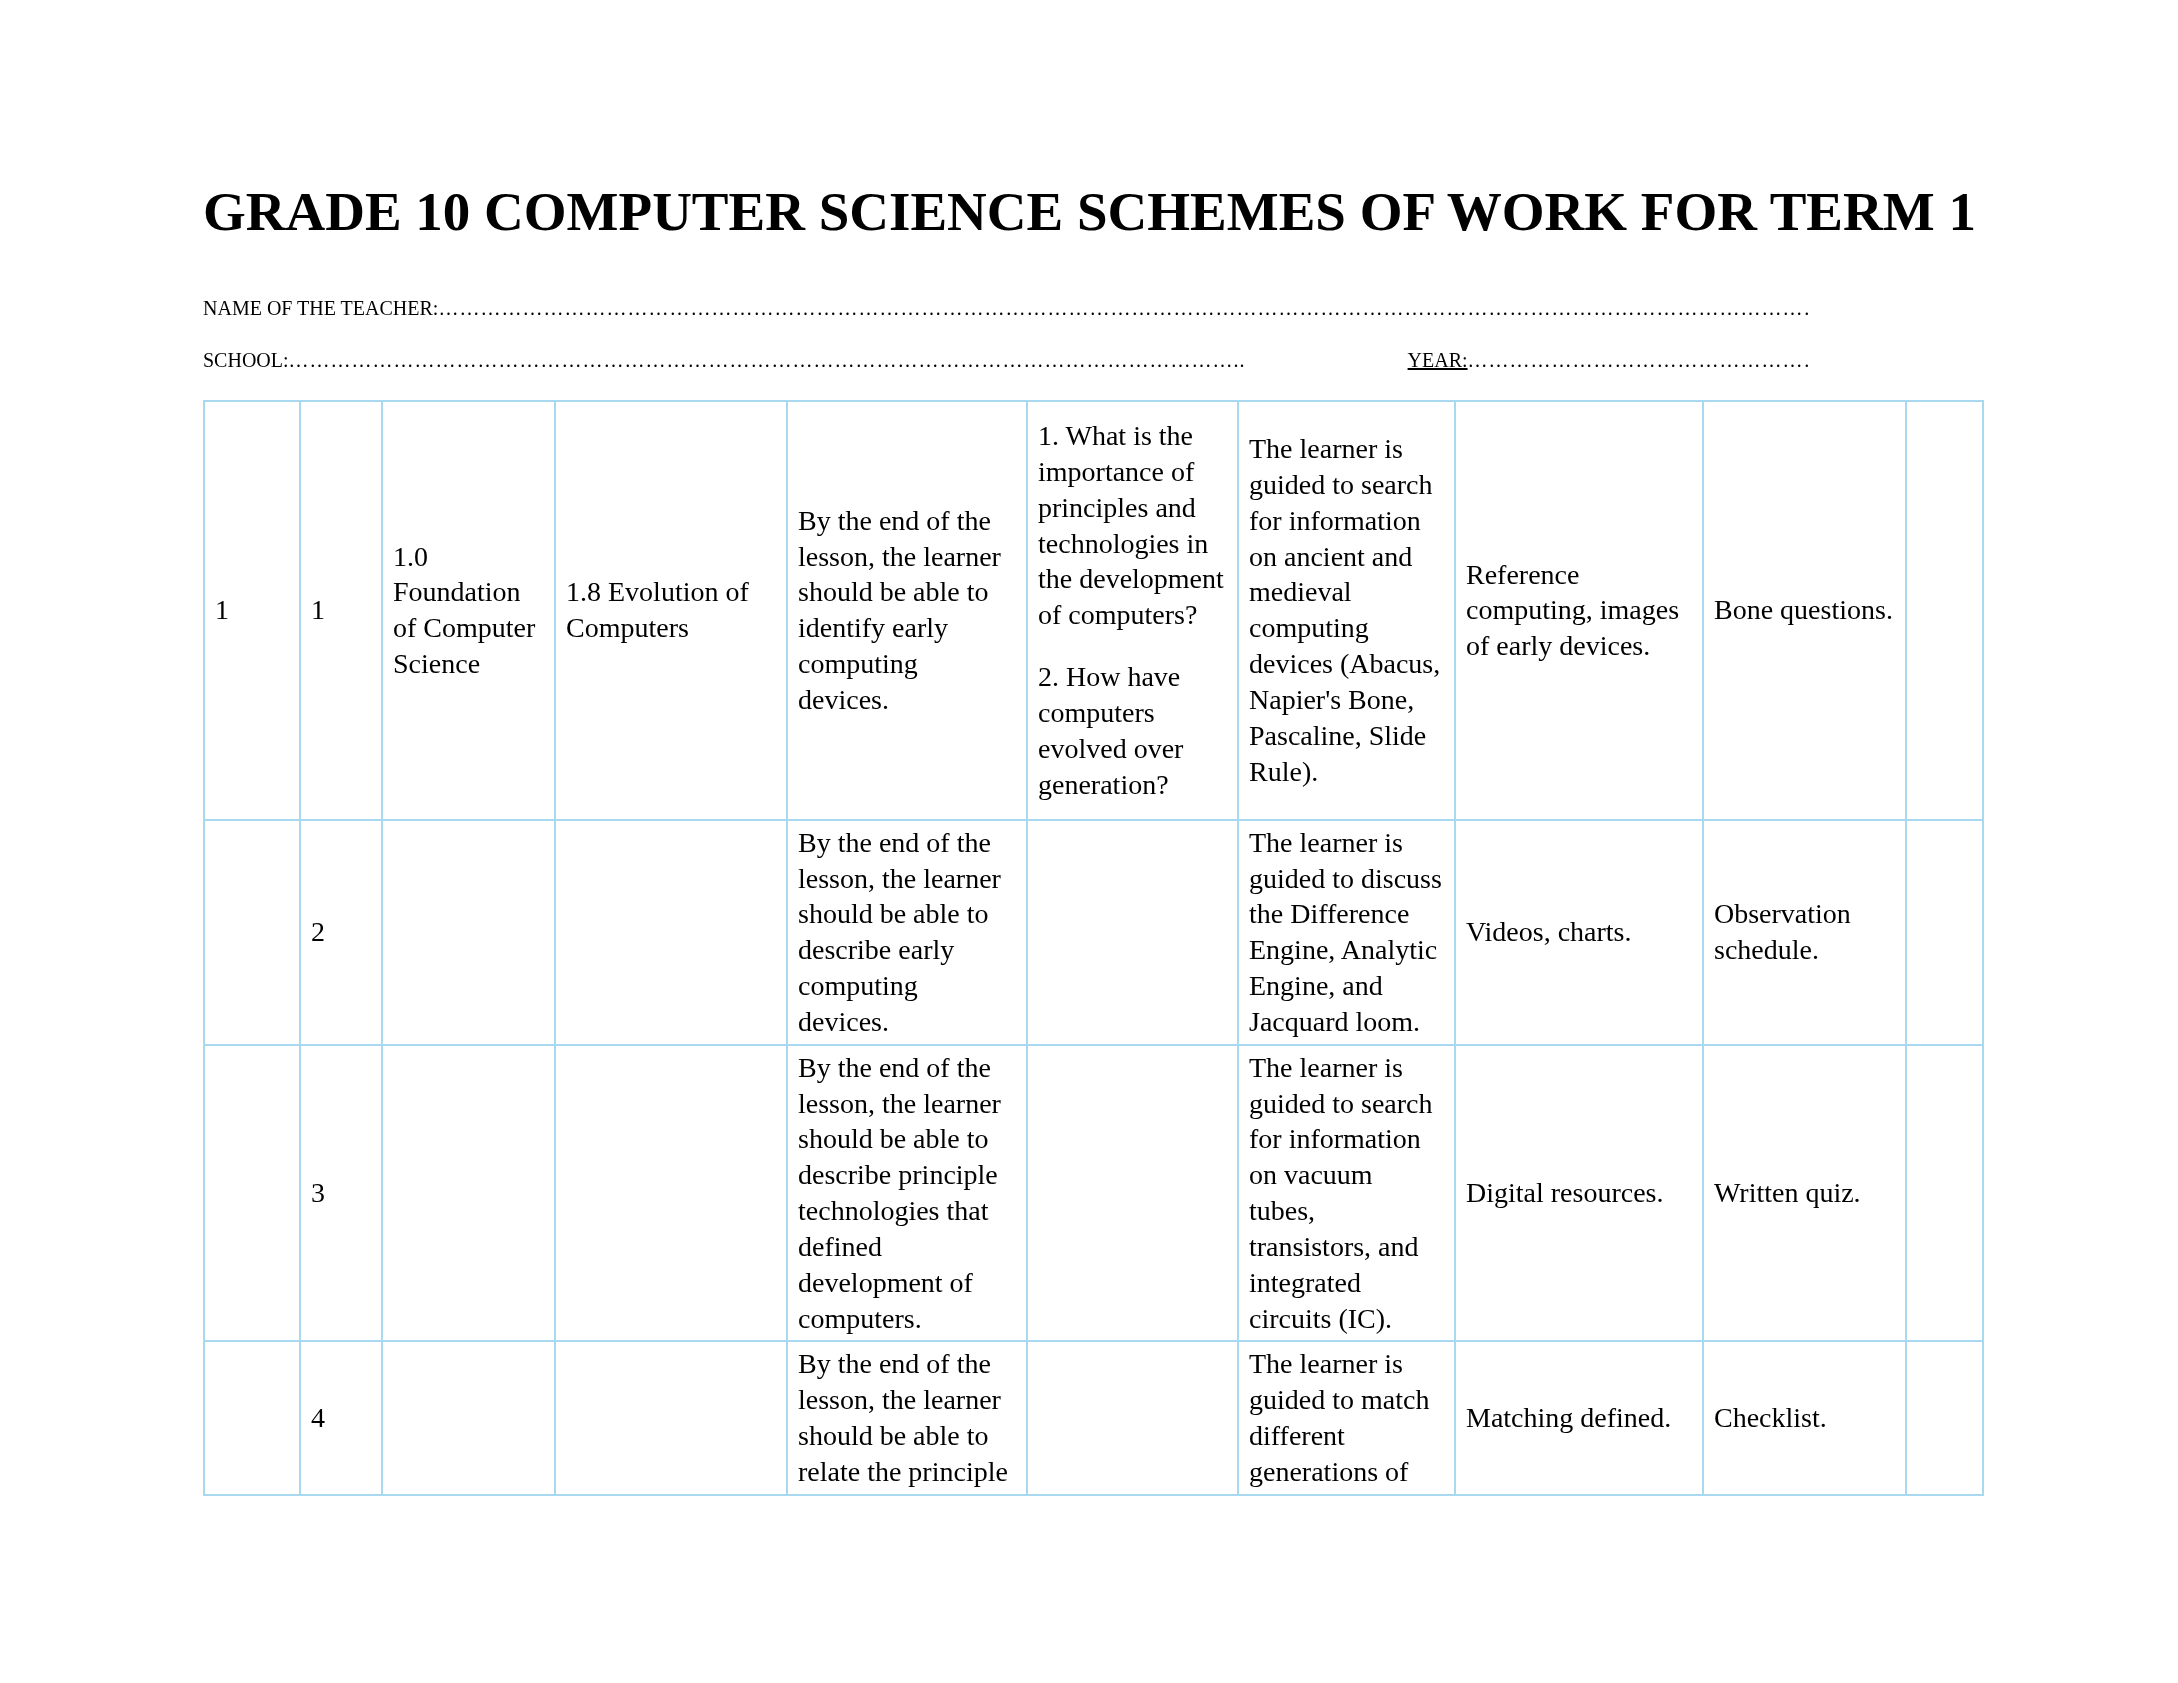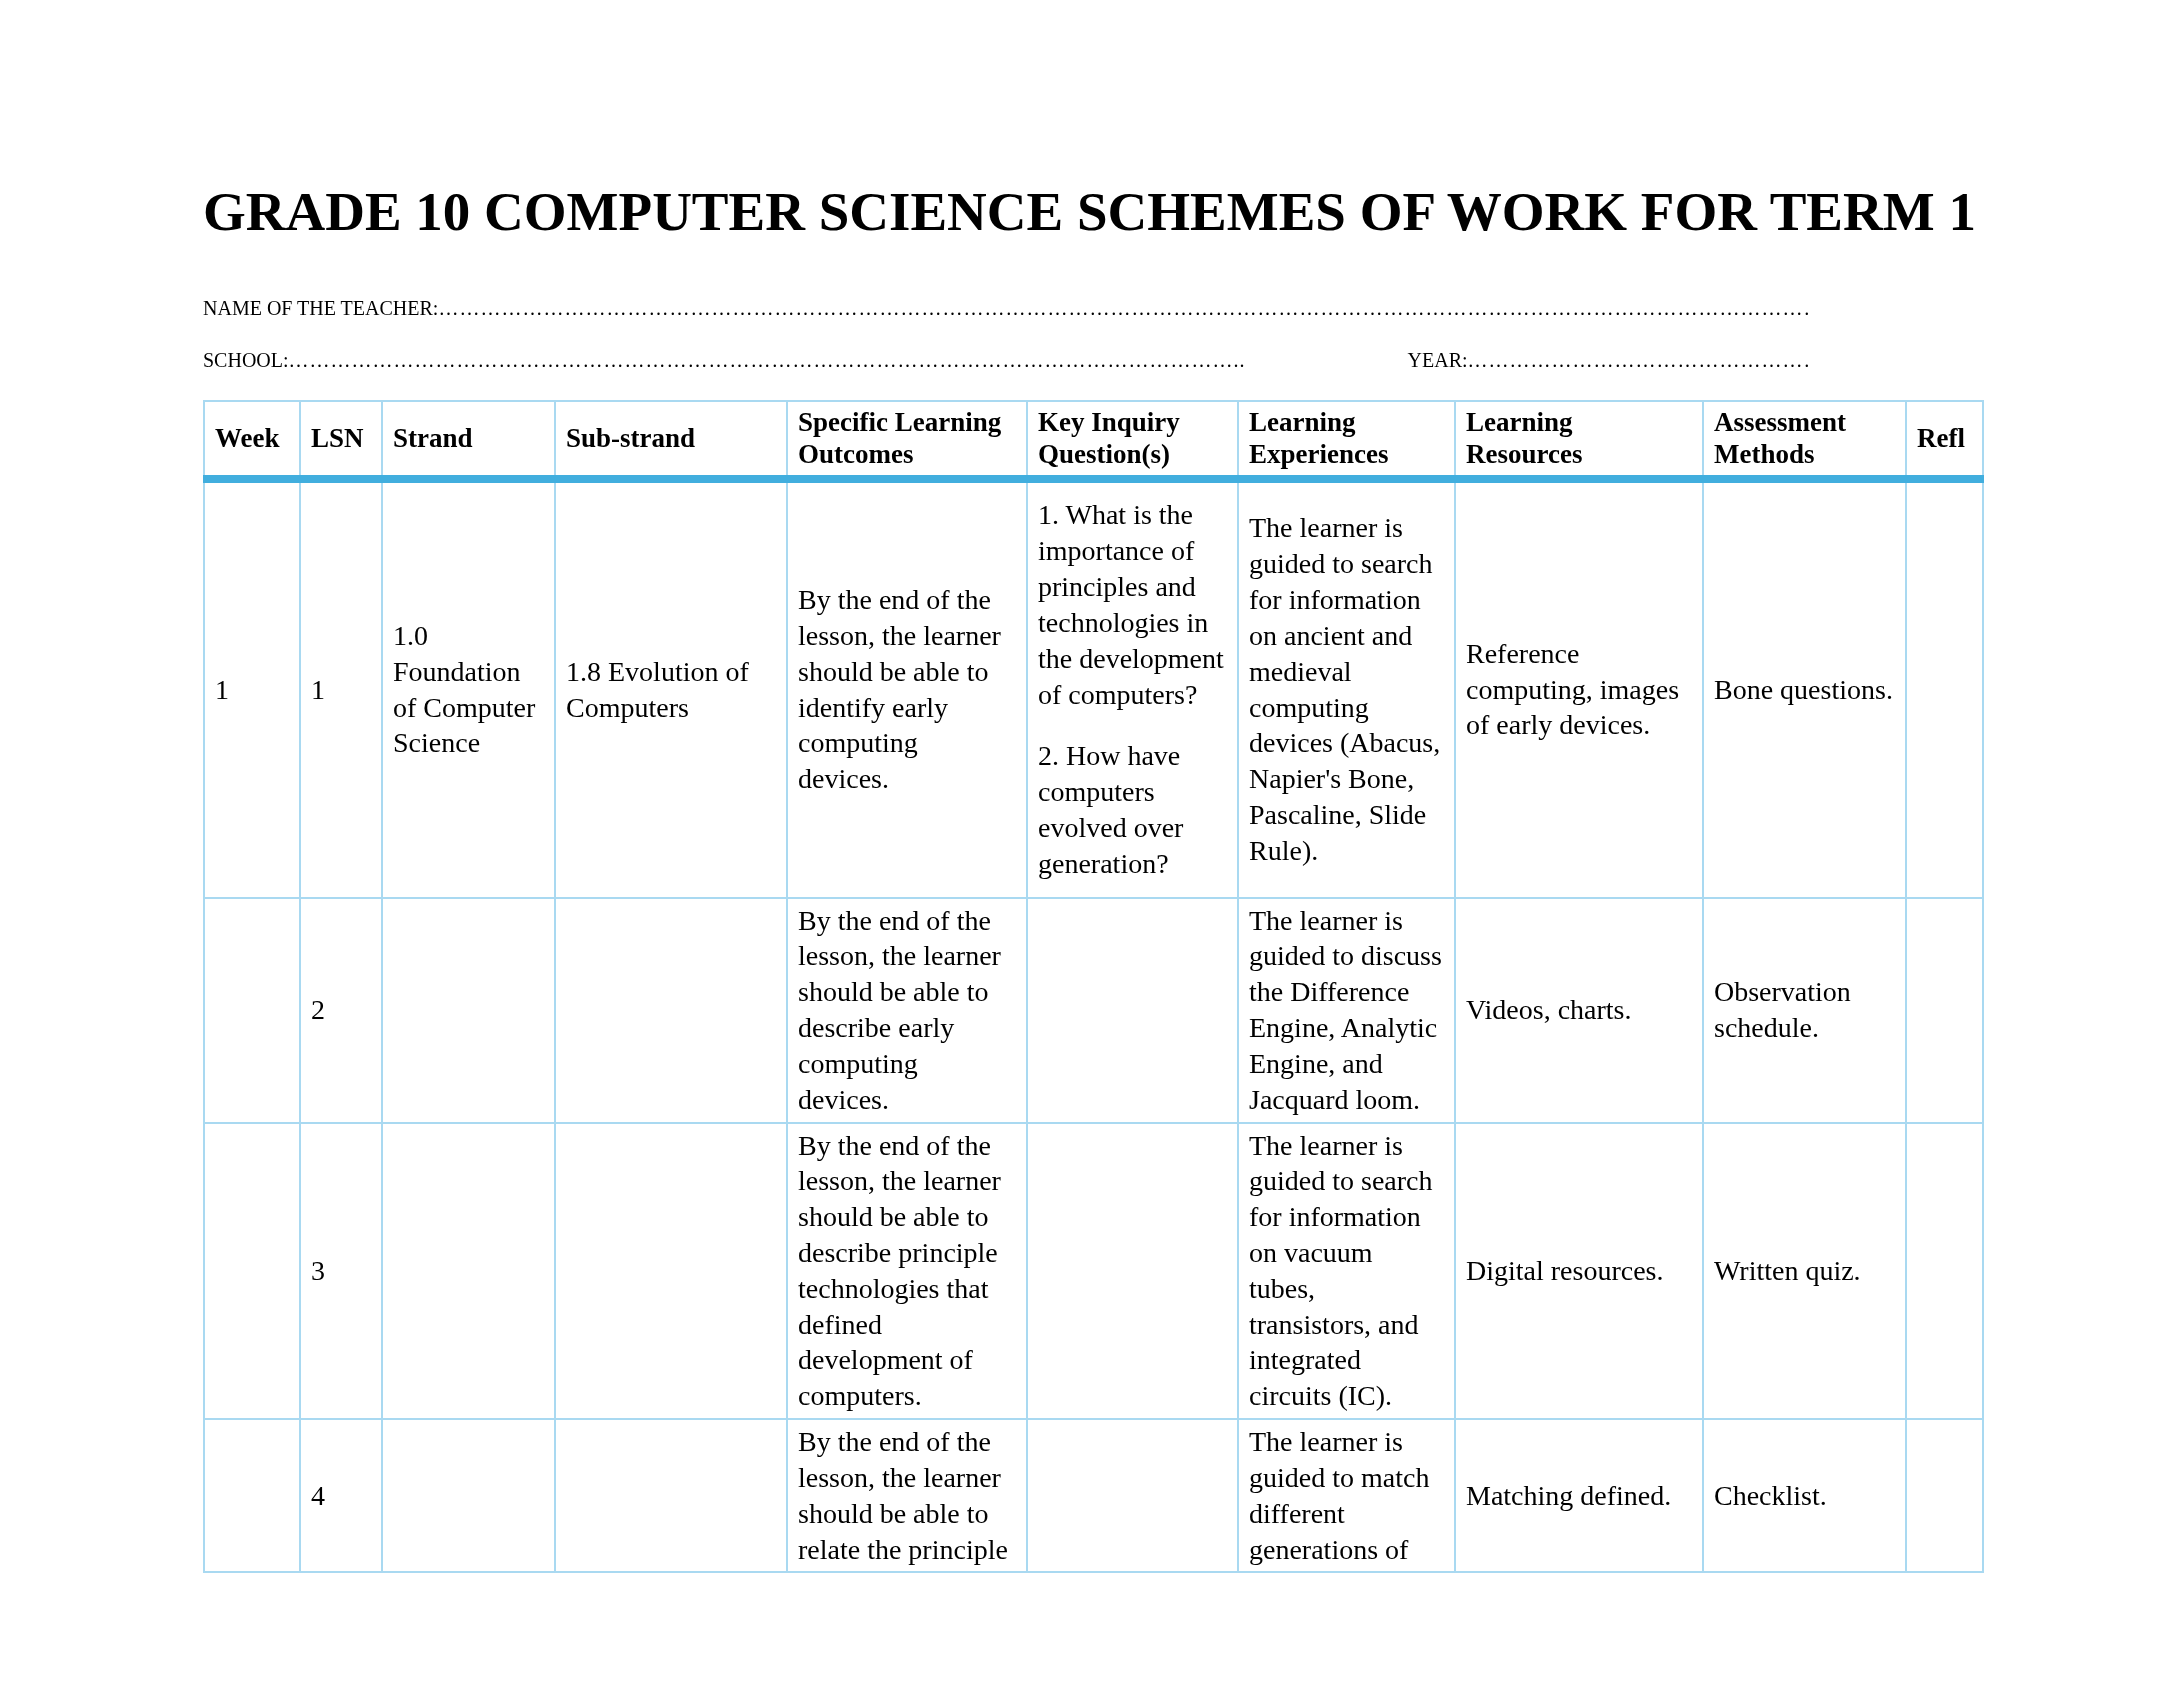--- a/index.html
+++ b/index.html
@@ -31,21 +31,21 @@
   }
   .fill-line .label{flex:none;}
   .dots{
     overflow:hidden;
     white-space:nowrap;
     letter-spacing:1px;
     min-width:0;
   }
   .dots.grow{flex:1 1 0;}
   .dots.fixed-school{flex:none;width:1111px;}
-  .year-label{flex:none;margin-left:8px;}
+  .year-label{flex:none;margin-left:8px;text-decoration:underline;}
   table.schemes{
     margin-top:20px;
     border-collapse:collapse;
     table-layout:fixed;
     width:1779px;
     font-size:28px;
     line-height:1.28;
   }
   table.schemes th,
   table.schemes td{
@@ -98,32 +98,20 @@
         <col style="width:173px">
         <col style="width:232px">
         <col style="width:240px">
         <col style="width:211px">
         <col style="width:217px">
         <col style="width:248px">
         <col style="width:203px">
         <col style="width:77px">
     </colgroup>
     <tbody>
-        <tr class="r-head">
-      <th>Week</th>
-      <th>LSN</th>
-      <th>Strand</th>
-      <th>Sub-strand</th>
-      <th>Specific Learning Outcomes</th>
-      <th>Key Inquiry Question(s)</th>
-      <th>Learning Experiences</th>
-      <th>Learning Resources</th>
-      <th>Assessment Methods</th>
-      <th>Refl</th>
-    </tr>
     <tr class="r1">
       <td class="bold">1</td>
       <td>1</td>
       <td class="bold">1.0 Foundation of Computer Science</td>
       <td class="bold">1.8 Evolution of Computers</td>
       <td>By the end of the lesson, the learner should be able to identify early computing devices.</td>
       <td class="vtop">
         <p>1. What is the importance of principles and technologies in the development of computers?</p>
         <p class="kiq-p2">2. How have computers evolved over generation?</p>
       </td>

